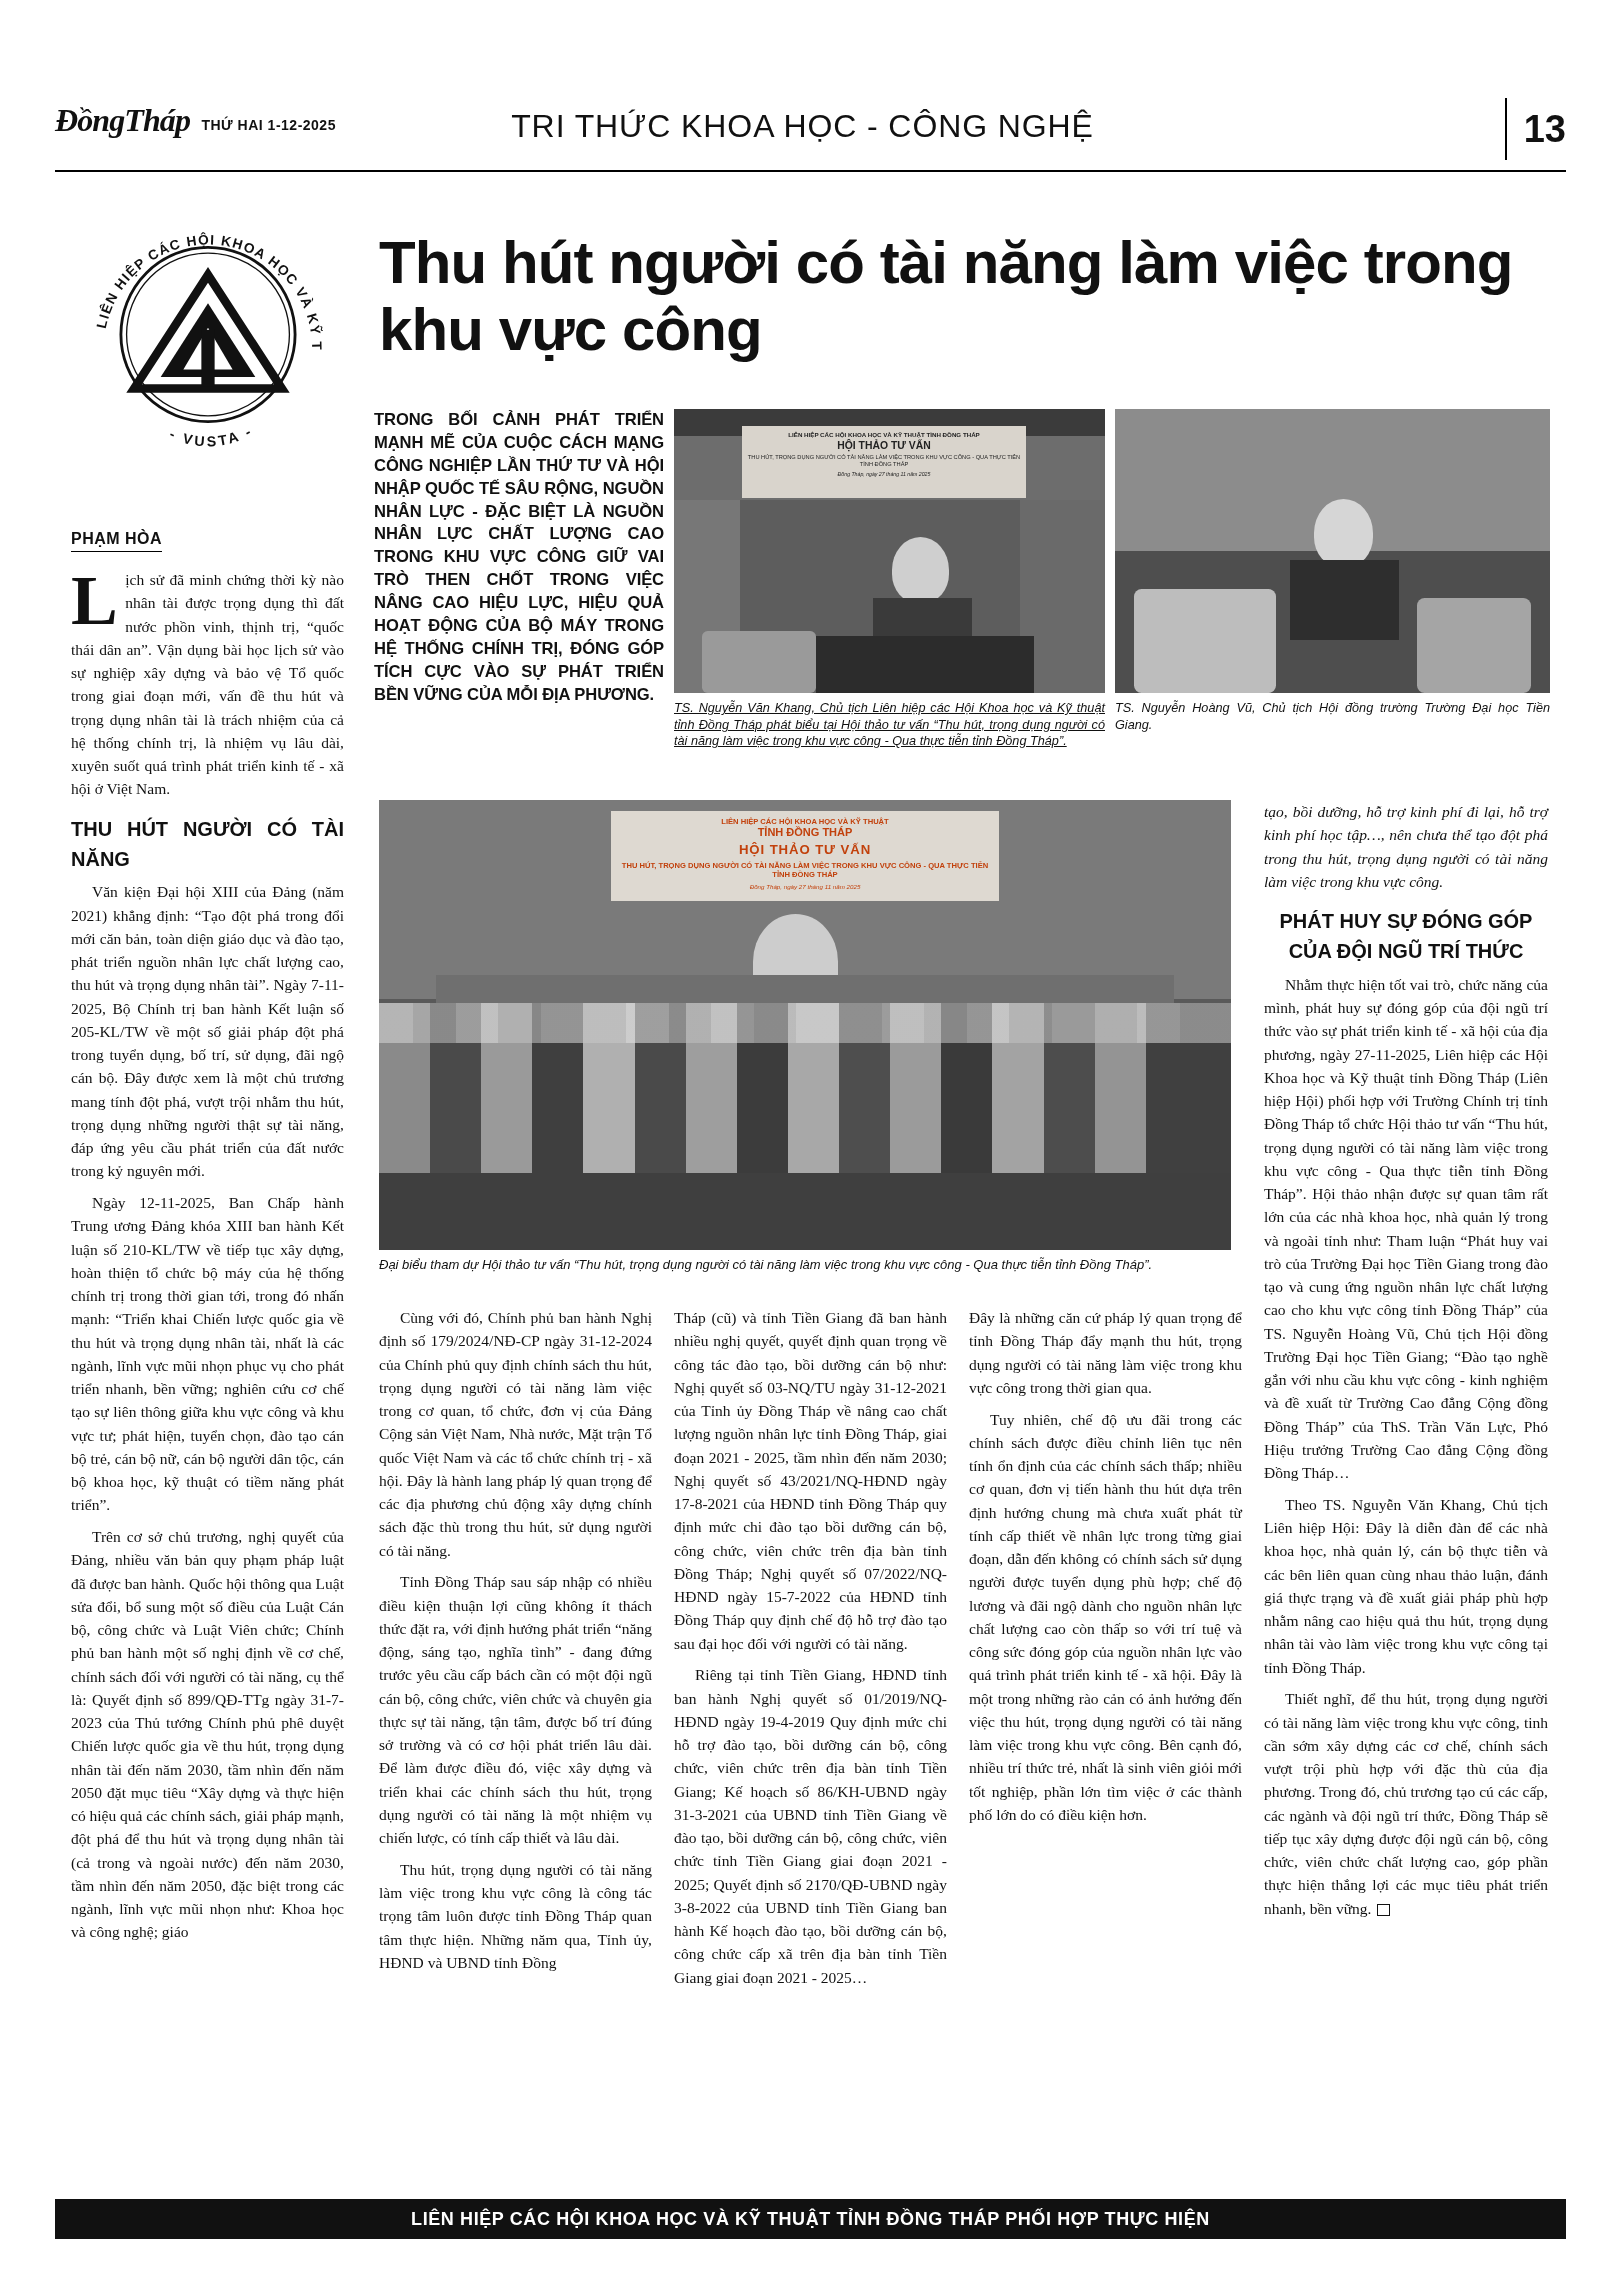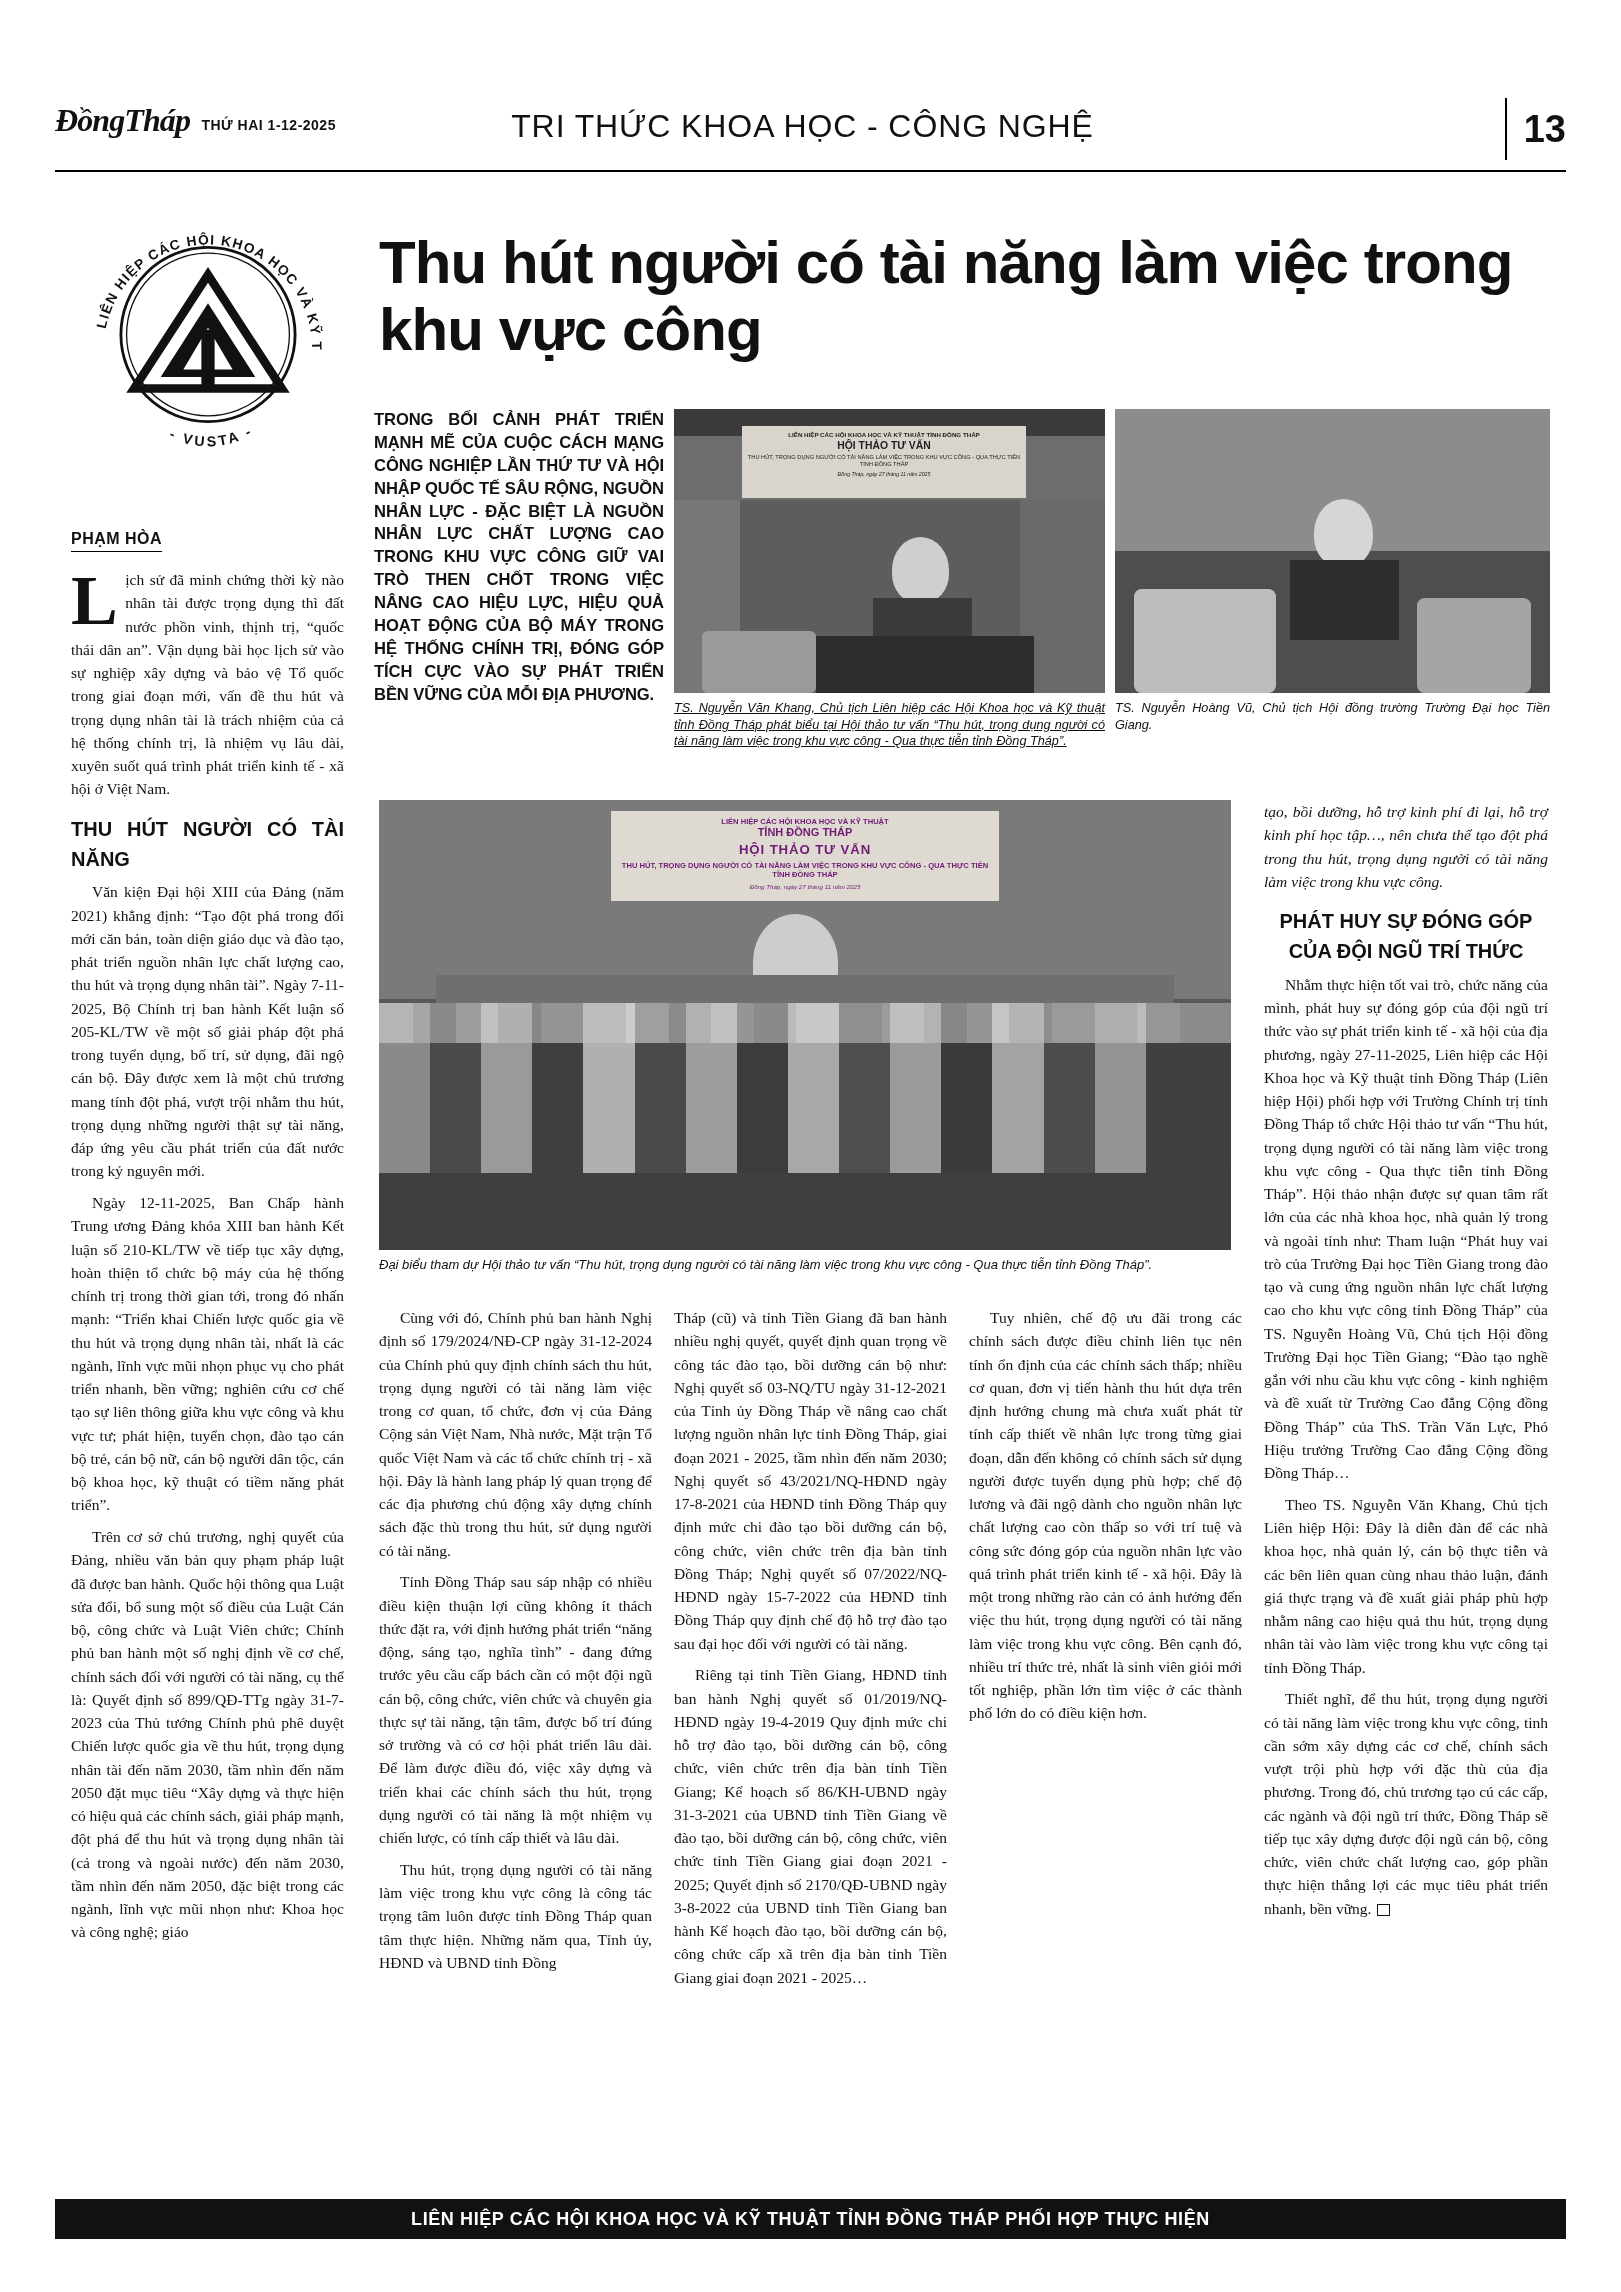--- a/index.html
+++ b/index.html
@@ -124,21 +124,21 @@
     <div style="position:absolute;left:0;top:142px;right:0;bottom:0;background:#4e4e4e;"></div>
     <div class="p-fig" style="left:199px;top:90px;width:59px;height:68px;background:#d6d6d6;"></div>
     <div style="position:absolute;left:175px;top:151px;width:109px;height:80px;background:#2e2e2e;"></div>
     <div style="position:absolute;left:19px;top:180px;width:142px;height:104px;background:#bdbdbd;border-radius:7.6px;"></div>
     <div style="position:absolute;right:19px;top:189px;width:114px;height:95px;background:#a5a5a5;border-radius:7.6px;"></div>
   </div>
   <div class="cap cap2">TS. Nguyễn Hoàng Vũ, Chủ tịch Hội đồng trường Trường Đại học Tiền Giang.</div>
 
   <div class="photo ph3">
     <div style="position:absolute;left:0;top:0;right:0;height:199px;background:#7a7a7a;"></div>
-    <div class="p-banner" style="left:232px;top:11.4px;width:388px;height:90px;background:#ded9d1;color:#701a75;padding:5.7px 5.7px;box-sizing:border-box;">
+    <div class="p-banner" style="left:232px;top:11.4px;width:388px;height:90px;background:#ded9d1;color:#c2410c;padding:5.7px 5.7px;box-sizing:border-box;">
       <div style="font-size:7.6px;font-weight:bold;line-height:1.2;">LIÊN HIỆP CÁC HỘI KHOA HỌC VÀ KỸ THUẬT</div>
       <div style="font-size:11px;font-weight:bold;">TỈNH ĐỒNG THÁP</div>
       <div style="font-size:13.2px;font-weight:bold;margin-top:3.8px;letter-spacing:0.9px;">HỘI THẢO TƯ VẤN</div>
       <div style="font-size:7.6px;line-height:1.25;margin-top:3.8px;font-weight:bold;">THU HÚT, TRỌNG DỤNG NGƯỜI CÓ TÀI NĂNG LÀM VIỆC TRONG KHU VỰC CÔNG - QUA THỰC TIỄN TỈNH ĐỒNG THÁP</div>
       <div style="font-size:6.2px;margin-top:2.8px;font-style:italic;">Đồng Tháp, ngày 27 tháng 11 năm 2025</div>
     </div>
     <div style="position:absolute;left:0;top:199px;right:0;bottom:0;background:#595959;"></div>
     <div style="position:absolute;left:0;bottom:0;right:0;height:90px;background:#3f3f3f;"></div>
     <div style="position:absolute;left:374px;top:114px;width:85px;height:95px;background:#cdcdcd;border-radius:50% 50% 10% 10%;"></div>
     <div style="position:absolute;left:57px;top:175px;width:738px;height:28px;background:#6f6f6f;"></div>
@@ -160,20 +160,21 @@
     <p>Tỉnh Đồng Tháp sau sáp nhập có nhiều điều kiện thuận lợi cũng không ít thách thức đặt ra, với định hướng phát triển “năng động, sáng tạo, nghĩa tình” - đang đứng trước yêu cầu cấp bách cần có một đội ngũ cán bộ, công chức, viên chức và chuyên gia thực sự tài năng, tận tâm, được bố trí đúng sở trường và có cơ hội phát triển lâu dài. Để làm được điều đó, việc xây dựng và triển khai các chính sách thu hút, trọng dụng người có tài năng là một nhiệm vụ chiến lược, có tính cấp thiết và lâu dài.</p>
     <p>Thu hút, trọng dụng người có tài năng làm việc trong khu vực công là công tác trọng tâm luôn được tỉnh Đồng Tháp quan tâm thực hiện. Những năm qua, Tỉnh ủy, HĐND và UBND tỉnh Đồng</p>
   </div>
 
   <div class="bodycol c3">
     <p style="text-indent:0;">Tháp (cũ) và tỉnh Tiền Giang đã ban hành nhiều nghị quyết, quyết định quan trọng về công tác đào tạo, bồi dưỡng cán bộ như: Nghị quyết số 03-NQ/TU ngày 31-12-2021 của Tỉnh ủy Đồng Tháp về nâng cao chất lượng nguồn nhân lực tỉnh Đồng Tháp, giai đoạn 2021 - 2025, tầm nhìn đến năm 2030; Nghị quyết số 43/2021/NQ-HĐND ngày 17-8-2021 của HĐND tỉnh Đồng Tháp quy định mức chi đào tạo bồi dưỡng cán bộ, công chức, viên chức trên địa bàn tỉnh Đồng Tháp; Nghị quyết số 07/2022/NQ-HĐND ngày 15-7-2022 của HĐND tỉnh Đồng Tháp quy định chế độ hỗ trợ đào tạo sau đại học đối với người có tài năng.</p>
     <p>Riêng tại tỉnh Tiền Giang, HĐND tỉnh ban hành Nghị quyết số 01/2019/NQ-HĐND ngày 19-4-2019 Quy định mức chi hỗ trợ đào tạo, bồi dưỡng cán bộ, công chức, viên chức trên địa bàn tỉnh Tiền Giang; Kế hoạch số 86/KH-UBND ngày 31-3-2021 của UBND tỉnh Tiền Giang về đào tạo, bồi dưỡng cán bộ, công chức, viên chức tỉnh Tiền Giang giai đoạn 2021 - 2025; Quyết định số 2170/QĐ-UBND ngày 3-8-2022 của UBND tỉnh Tiền Giang ban hành Kế hoạch đào tạo, bồi dưỡng cán bộ, công chức cấp xã trên địa bàn tỉnh Tiền Giang giai đoạn 2021 - 2025…</p>
   </div>
 
   <div class="bodycol c4">
+    <p style="text-indent:0;">Đây là những căn cứ pháp lý quan trọng để tỉnh Đồng Tháp đẩy mạnh thu hút, trọng dụng người có tài năng làm việc trong khu vực công trong thời gian qua.</p>
     <p>Tuy nhiên, chế độ ưu đãi trong các chính sách được điều chỉnh liên tục nên tính ổn định của các chính sách thấp; nhiều cơ quan, đơn vị tiến hành thu hút dựa trên định hướng chung mà chưa xuất phát từ tính cấp thiết về nhân lực trong từng giai đoạn, dẫn đến không có chính sách sử dụng người được tuyển dụng phù hợp; chế độ lương và đãi ngộ dành cho nguồn nhân lực chất lượng cao còn thấp so với trí tuệ và công sức đóng góp của nguồn nhân lực vào quá trình phát triển kinh tế - xã hội. Đây là một trong những rào cản có ảnh hưởng đến việc thu hút, trọng dụng người có tài năng làm việc trong khu vực công. Bên cạnh đó, nhiều trí thức trẻ, nhất là sinh viên giỏi mới tốt nghiệp, phần lớn tìm việc ở các thành phố lớn do có điều kiện hơn.</p>
   </div>
 
   <div class="bodycol c5">
     <p style="text-indent:0;font-style:italic;">tạo, bồi dưỡng, hỗ trợ kinh phí đi lại, hỗ trợ kinh phí học tập…, nên chưa thể tạo đột phá trong thu hút, trọng dụng người có tài năng làm việc trong khu vực công.</p>
     <div class="subhead" style="text-align:center;">PHÁT HUY SỰ ĐÓNG GÓP CỦA ĐỘI NGŨ TRÍ THỨC</div>
     <p>Nhằm thực hiện tốt vai trò, chức năng của mình, phát huy sự đóng góp của đội ngũ trí thức vào sự phát triển kinh tế - xã hội của địa phương, ngày 27-11-2025, Liên hiệp các Hội Khoa học và Kỹ thuật tỉnh Đồng Tháp (Liên hiệp Hội) phối hợp với Trường Chính trị tỉnh Đồng Tháp tổ chức Hội thảo tư vấn “Thu hút, trọng dụng người có tài năng làm việc trong khu vực công - Qua thực tiễn tỉnh Đồng Tháp”. Hội thảo nhận được sự quan tâm rất lớn của các nhà khoa học, nhà quản lý trong và ngoài tỉnh như: Tham luận “Phát huy vai trò của Trường Đại học Tiền Giang trong đào tạo và cung ứng nguồn nhân lực chất lượng cao cho khu vực công tỉnh Đồng Tháp” của TS. Nguyễn Hoàng Vũ, Chủ tịch Hội đồng Trường Đại học Tiền Giang; “Đào tạo nghề gắn với nhu cầu khu vực công - kinh nghiệm và đề xuất từ Trường Cao đẳng Cộng đồng Đồng Tháp” của ThS. Trần Văn Lực, Phó Hiệu trưởng Trường Cao đẳng Cộng đồng Đồng Tháp…</p>
     <p>Theo TS. Nguyễn Văn Khang, Chủ tịch Liên hiệp Hội: Đây là diễn đàn để các nhà khoa học, nhà quản lý, cán bộ thực tiễn và các bên liên quan cùng nhau thảo luận, đánh giá thực trạng và đề xuất giải pháp phù hợp nhằm nâng cao hiệu quả thu hút, trọng dụng nhân tài vào làm việc trong khu vực công tại tỉnh Đồng Tháp.</p>
     <p><span>Thiết nghĩ, để thu hút, trọng dụng người có tài năng làm việc trong khu vực công, tinh cần sớm xây dựng các cơ chế, chính sách vượt trội phù hợp với đặc thù của địa phương. Trong đó, chủ trương tạo cú các cấp, các ngành và đội ngũ trí thức, Đồng Tháp sẽ tiếp tục xây dựng được đội ngũ cán bộ, công chức, viên chức chất lượng cao, góp phần thực hiện thắng lợi các mục tiêu phát triển nhanh, bền vững.</span><span class="endmark"></span></p>
   </div>

